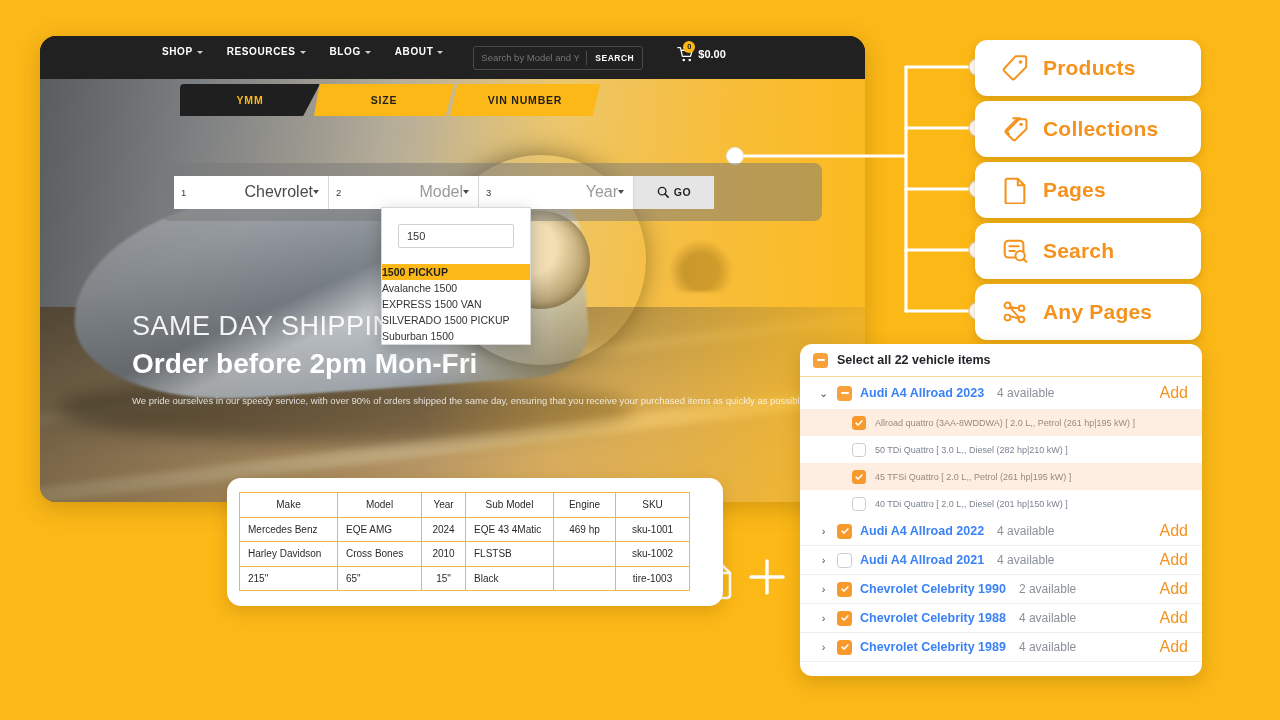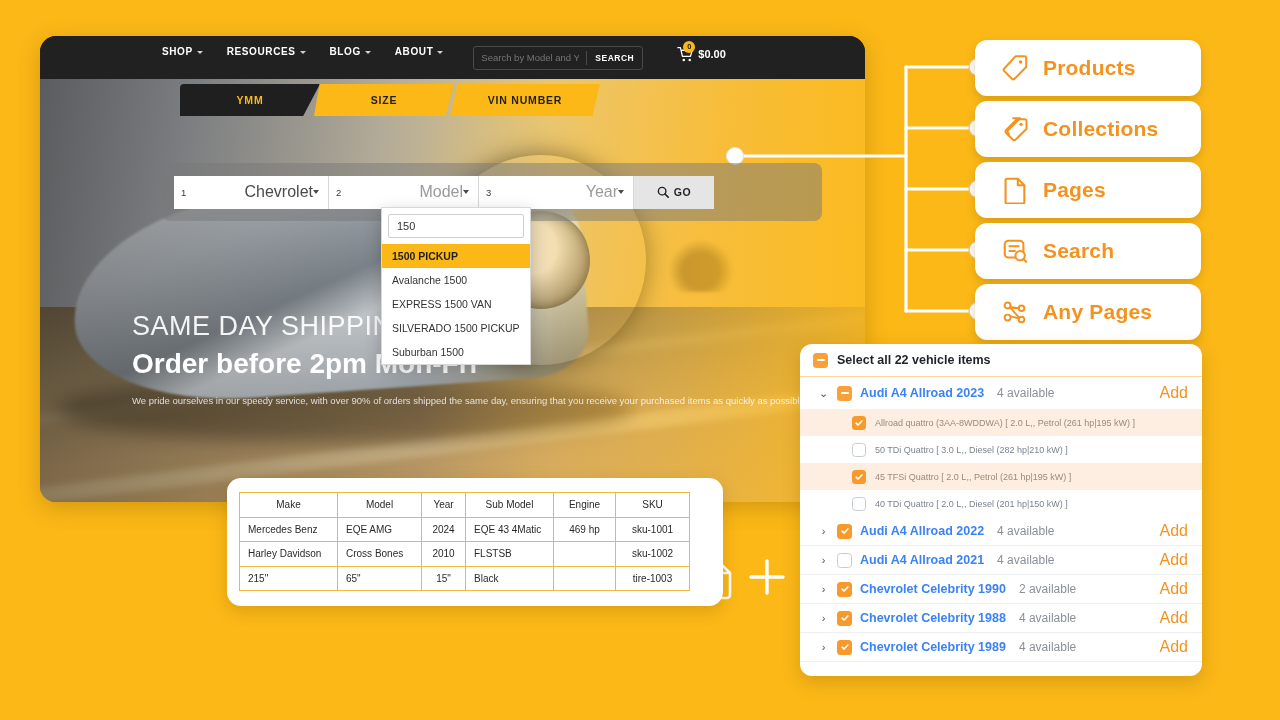--- a/index.html
+++ b/index.html
@@ -194,26 +194,26 @@
   }
 
   
   .dropdown {
     position: absolute; left: 341px; top: 171px;
     width: 150px; z-index: 9;
     background: #fff; border: 1px solid #d8d8d8;
     box-shadow: 0 5px 16px rgba(0,0,0,.22);
   }
   .dd-search {
-    margin: 6px; height: 24px; border: 1px solid #cfcfcf; border-radius: 2px;
+    margin: 16px; height: 24px; border: 1px solid #cfcfcf; border-radius: 2px;
     display: flex; align-items: center; padding: 0 8px;
     font-size: 11px; color: #333;
   }
   .dd-item {
-    height: 24px; display: flex; align-items: center; padding: 0 10px;
+    height: 16px; display: flex; align-items: center; padding: 0 0;
     font-size: 10.5px; color: #333; cursor: pointer;
   }
   .dd-item.active { background: #FBB817; color: #1f1f1f; font-weight: bold; }
 
   
   .hero-copy { position: absolute; left: 92px; top: 232px; z-index: 3; width: 700px; }
   .hero-kicker {
     font-size: 27px; color: rgba(255,255,255,.92); font-weight: 300; letter-spacing: .5px;
     white-space: nowrap;
   }

